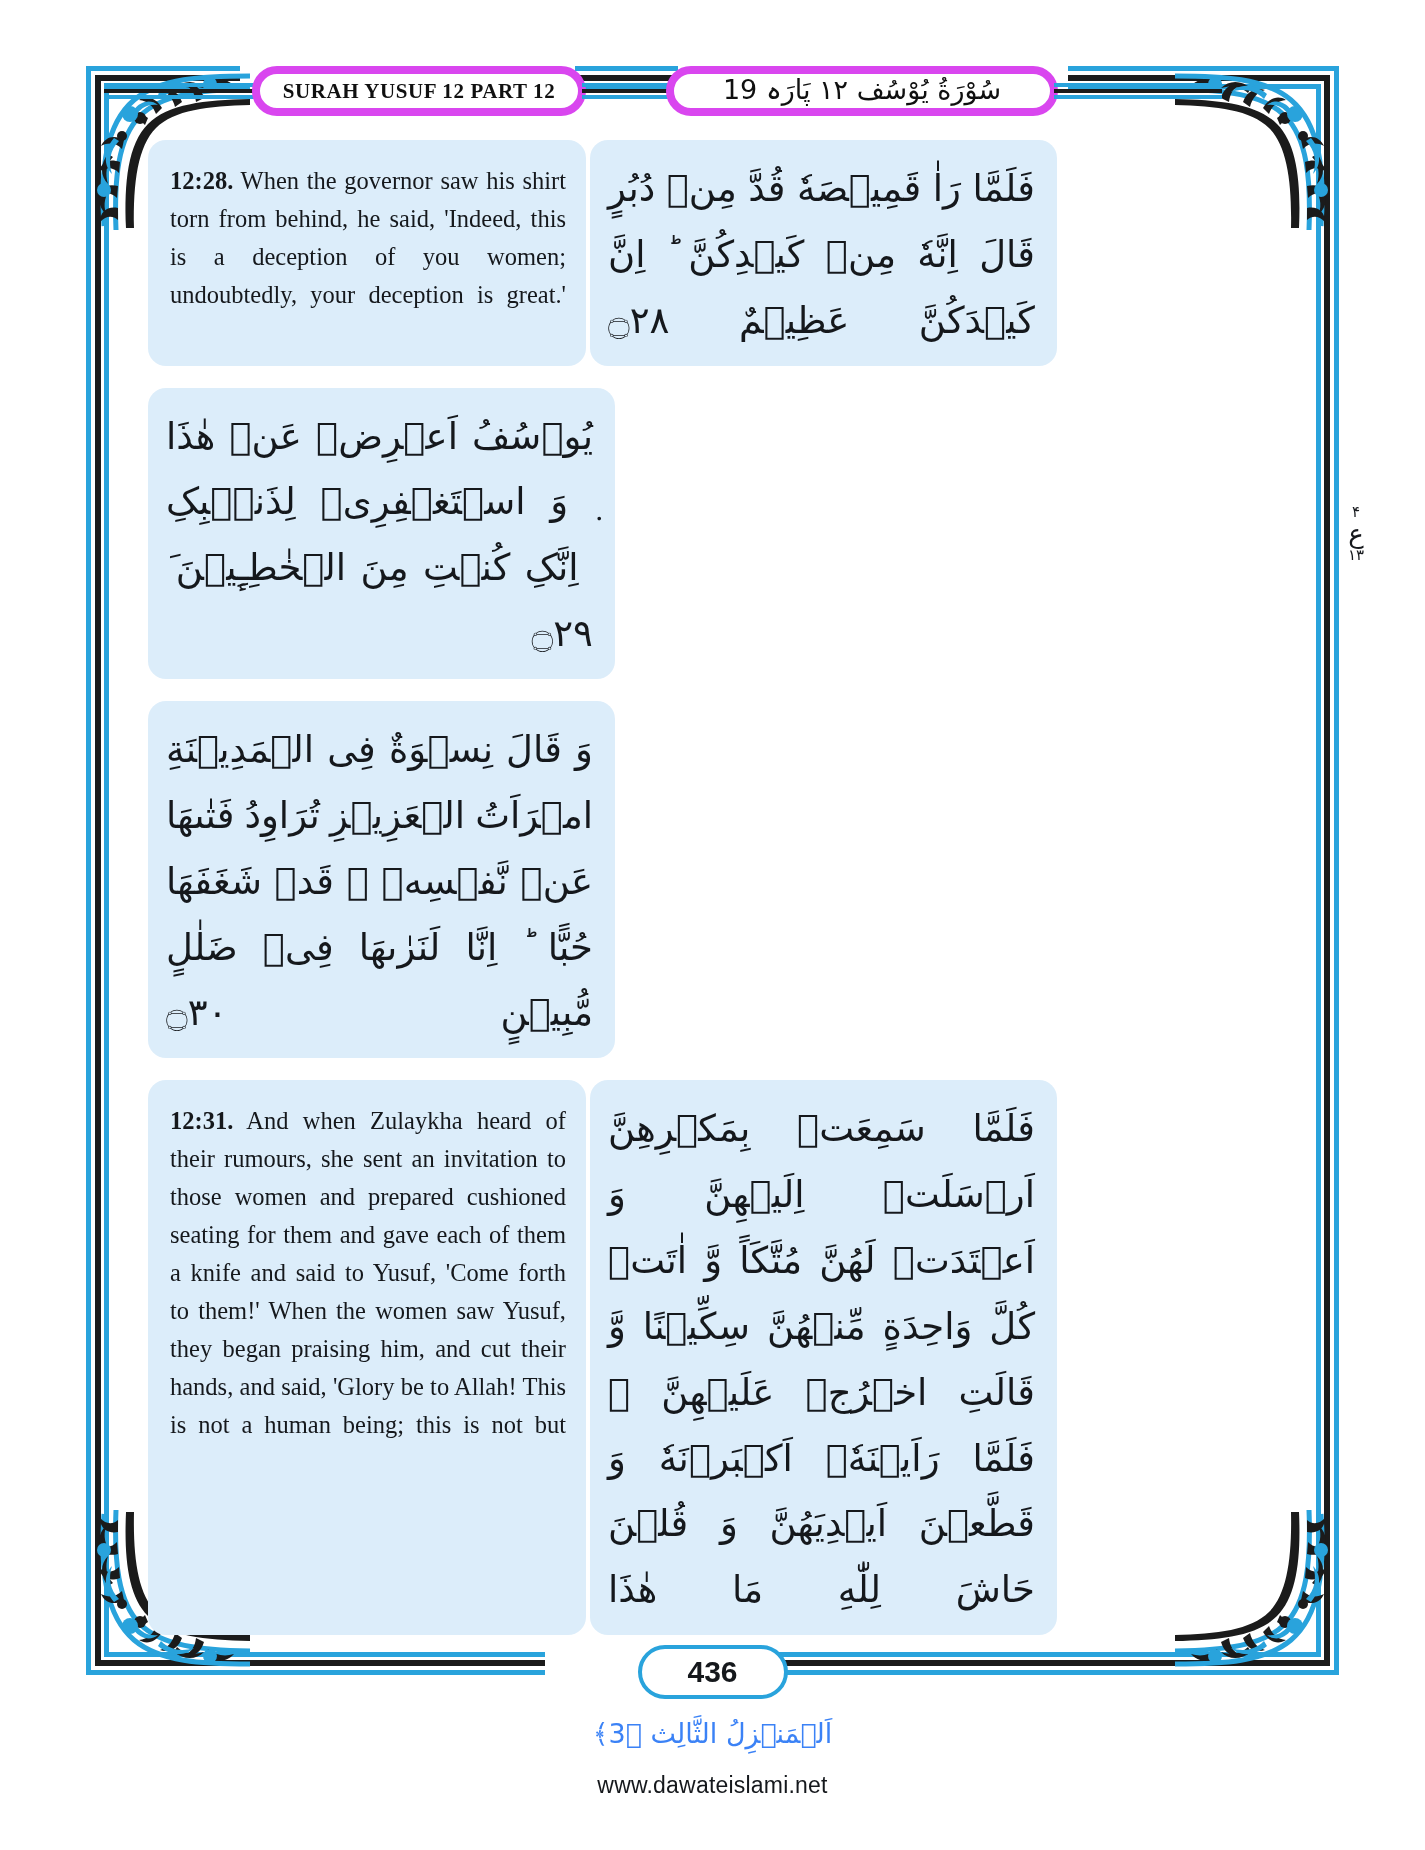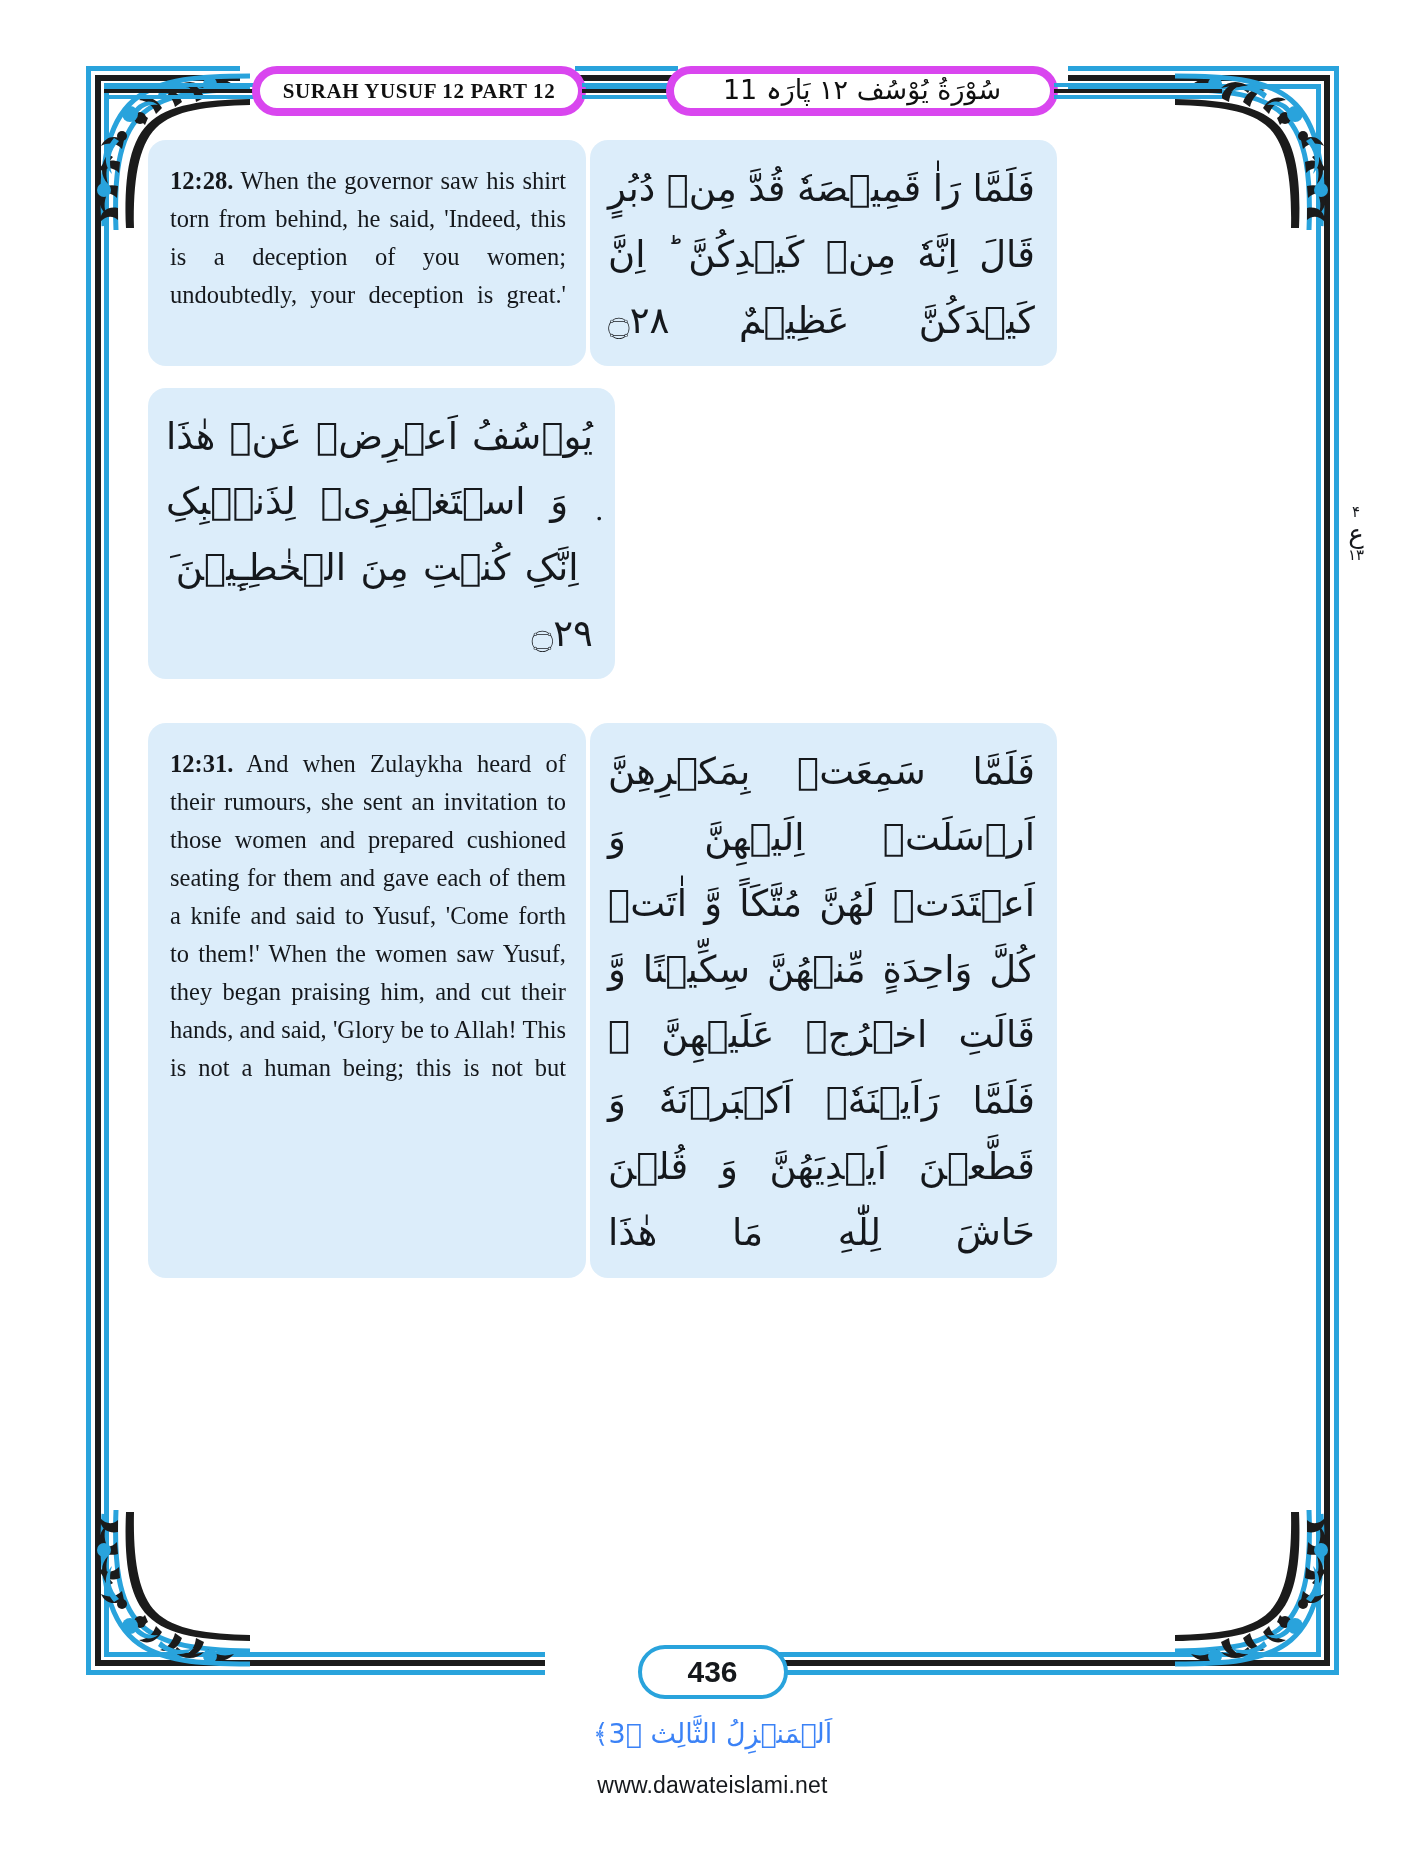--- a/index.html
+++ b/index.html
@@ -409,21 +409,21 @@
       <span class="header-title-en">SURAH YUSUF 12 PART 12</span>
     </div>
 
     <div class="hdr-connector conn-mid">
       <div class="bar-blue-t"></div>
         <div class="bar-black"></div>
         <div class="bar-blue-b"></div>
     </div>
 
     <div class="header-pill pill-right">
-      <span class="header-title-ar">سُوْرَةُ یُوْسُف ۱۲ پَارَہ 11</span>
+      <span class="header-title-ar">سُوْرَةُ یُوْسُف ۱۲ پَارَہ 19</span>
     </div>
 
     <div class="hdr-connector conn-right">
       <div class="bar-blue-t"></div>
         <div class="bar-black"></div>
         <div class="bar-blue-b"></div>
     </div>
   </div>
 
   <div class="content">
@@ -437,20 +437,23 @@
       </div>
     </div>
 
     <div class="verse-row">
       <div class="cell cell-ar">
         <p class="ar-text">یُوۡسُفُ اَعۡرِضۡ عَنۡ هٰذَا ٜ وَ اسۡتَغۡفِرِیۡ لِذَنۡۢبِکِ ۚۖ اِنَّکِ کُنۡتِ مِنَ الۡخٰطِـِٕیۡنَ ۝۲۹</p>
       </div>
     </div>
 
     <div class="verse-row">
+      <div class="cell cell-ar">
+        <p class="ar-text">وَ قَالَ نِسۡوَةٌ فِی الۡمَدِیۡنَةِ امۡرَاَتُ الۡعَزِیۡزِ تُرَاوِدُ فَتٰىهَا عَنۡ نَّفۡسِهٖ ۚ قَدۡ شَغَفَهَا حُبًّا ؕ اِنَّا لَنَرٰىهَا فِیۡ ضَلٰلٍ مُّبِیۡنٍ ۝۳۰</p>
+      </div>
     </div>
 
     <div class="verse-row">
       <div class="cell cell-en">
         <p class="en-text"><span class="vnum">12:31.</span> <span>And when Zulaykha heard of their rumours, she sent an invitation to those women and prepared cushioned seating for them and gave each of them a knife and said to Yusuf, 'Come forth to them!' When the women saw Yusuf, they began praising him, and cut their hands, and said, 'Glory be to Allah! This is not a human being; this is not but</span></p>
       </div>
       <div class="cell cell-ar">
         <p class="ar-text">فَلَمَّا سَمِعَتۡ بِمَکۡرِهِنَّ اَرۡسَلَتۡ اِلَیۡهِنَّ وَ اَعۡتَدَتۡ لَهُنَّ مُتَّکَاً وَّ اٰتَتۡ کُلَّ وَاحِدَةٍ مِّنۡهُنَّ سِکِّیۡنًا وَّ قَالَتِ اخۡرُجۡ عَلَیۡهِنَّ ۚ فَلَمَّا رَاَیۡنَهٗۤ اَکۡبَرۡنَهٗ وَ قَطَّعۡنَ اَیۡدِیَهُنَّ وَ قُلۡنَ حَاشَ لِلّٰهِ مَا هٰذَا</p>
       </div>
     </div>

